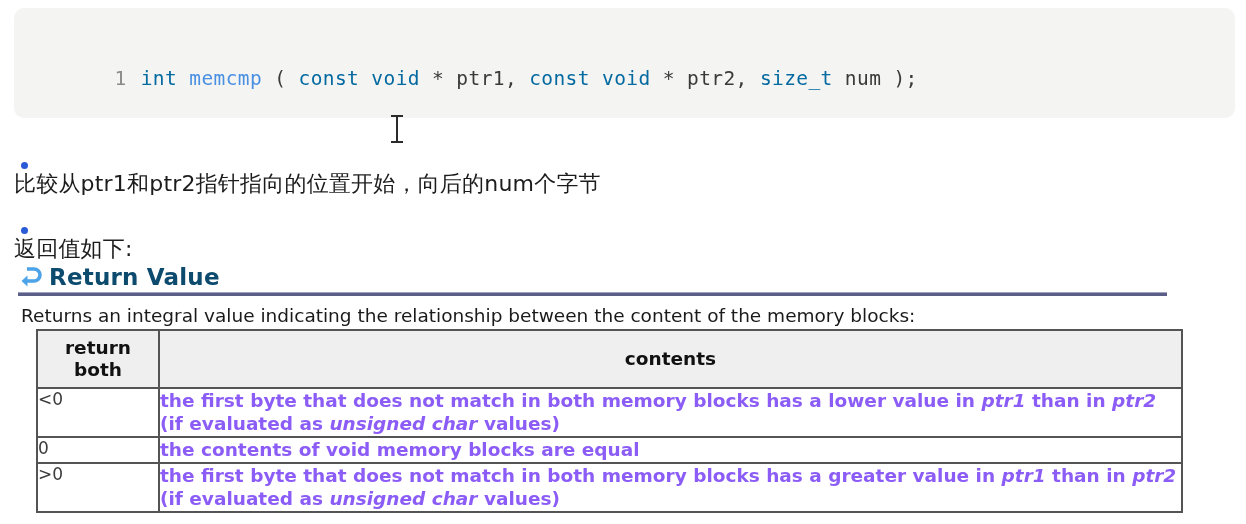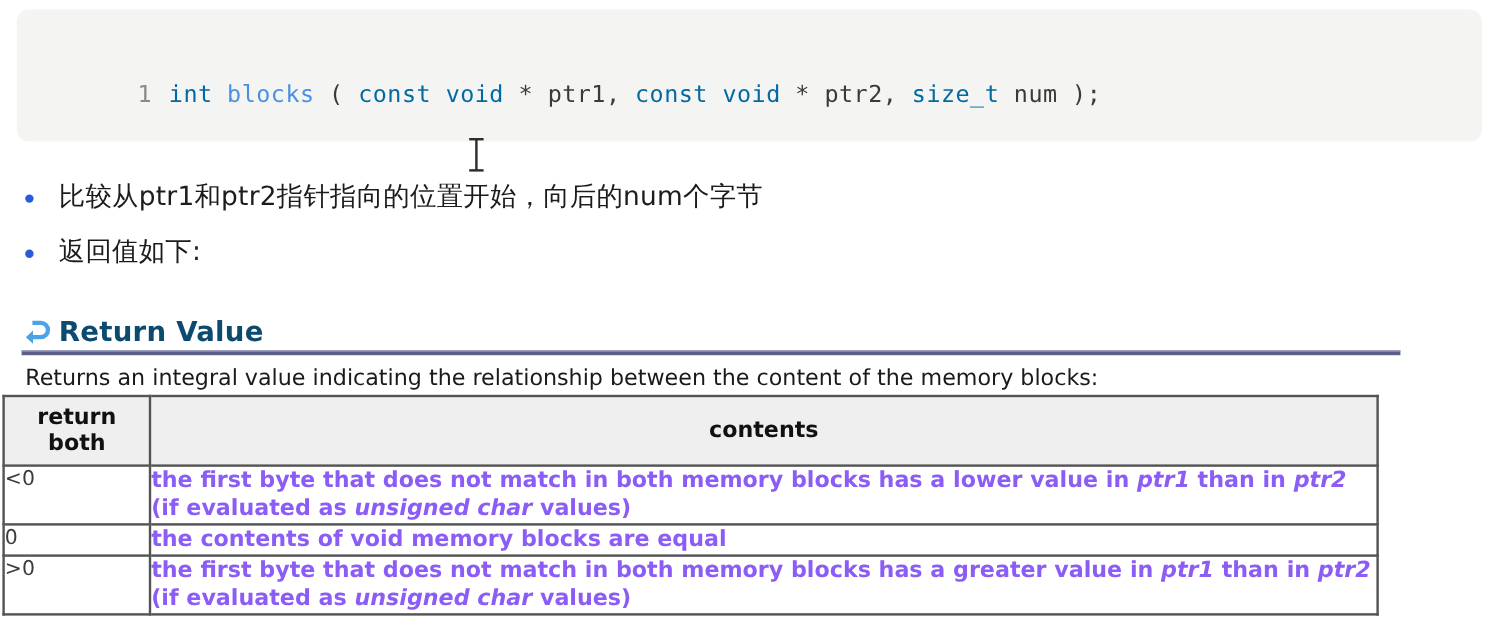--- a/index.html
+++ b/index.html
@@ -76,20 +76,21 @@
   .bullets {
     position: absolute;
     left: 14px;
     top: 150px;
     width: 1100px;
   }
   .bullet-row {
     display: flex;
     align-items: flex-start;
     margin-bottom: 16px;
+    flex-direction: column;
   }
   .bullet-dot {
     width: 7px;
     height: 7px;
     border-radius: 50%;
     background: #2a5bd7;
     margin-top: 12px;
     margin-left: 7px;
     margin-right: 21px;
     flex: 0 0 auto;
@@ -141,21 +142,21 @@
     top: 305px;
     font-size: 18.5px;
     color: #1a1a1a;
     font-family: "DejaVu Sans", "Liberation Sans", sans-serif;
     white-space: nowrap;
   }
 
   
   .rv-table {
     position: absolute;
-    left: 2px;
+    left: 36px;
     top: 329px;
     width: 1147px;
     border-collapse: collapse;
     table-layout: fixed;
     font-family: "DejaVu Sans", "Liberation Sans", sans-serif;
   }
   .rv-table td, .rv-table th {
     border: 2px solid #545454;
     padding: 0;
     vertical-align: top;
@@ -189,21 +190,21 @@
     font-weight: bold;
   }
   .cell-ind em { font-style: italic; }
   .row-tall .cell-ret { padding-bottom: 25px; }
 </style>
 </head>
 <body>
 
 <div class="code-block">
   <div class="code-line">
-    <span class="ln">1</span><span id="code-tokens"><span class="tok-kw">int </span><span class="tok-fn">blocks </span><span class="tok-plain">( </span><span class="tok-kw">const void </span><span class="tok-plain">* ptr1, </span><span class="tok-kw">const void </span><span class="tok-plain">* ptr2, </span><span class="tok-kw">size_t </span><span class="tok-plain">num );</span></span>
+    <span class="ln">1</span><span id="code-tokens"><span class="tok-kw">int </span><span class="tok-fn">memcmp </span><span class="tok-plain">( </span><span class="tok-kw">const void </span><span class="tok-plain">* ptr1, </span><span class="tok-kw">const void </span><span class="tok-plain">* ptr2, </span><span class="tok-kw">size_t </span><span class="tok-plain">num );</span></span>
   </div>
 </div>
 
 <div class="ibeam">
   <div class="bar-t"></div>
   <div class="stem"></div>
   <div class="bar-b"></div>
 </div>
 
 <div class="bullets">

